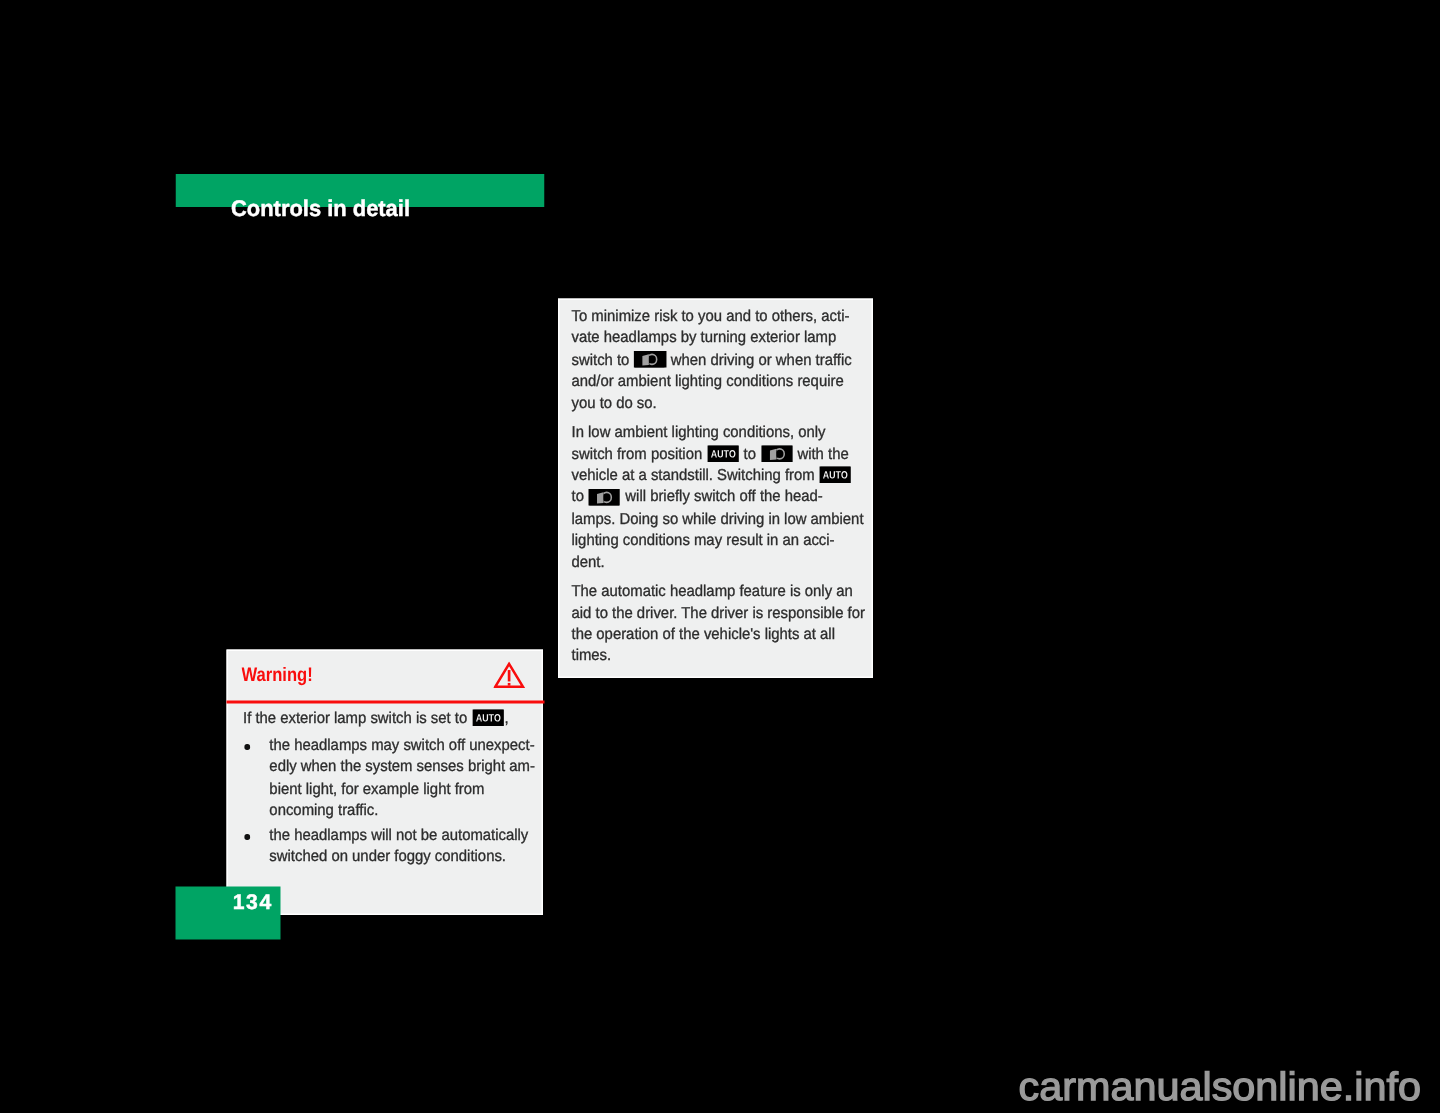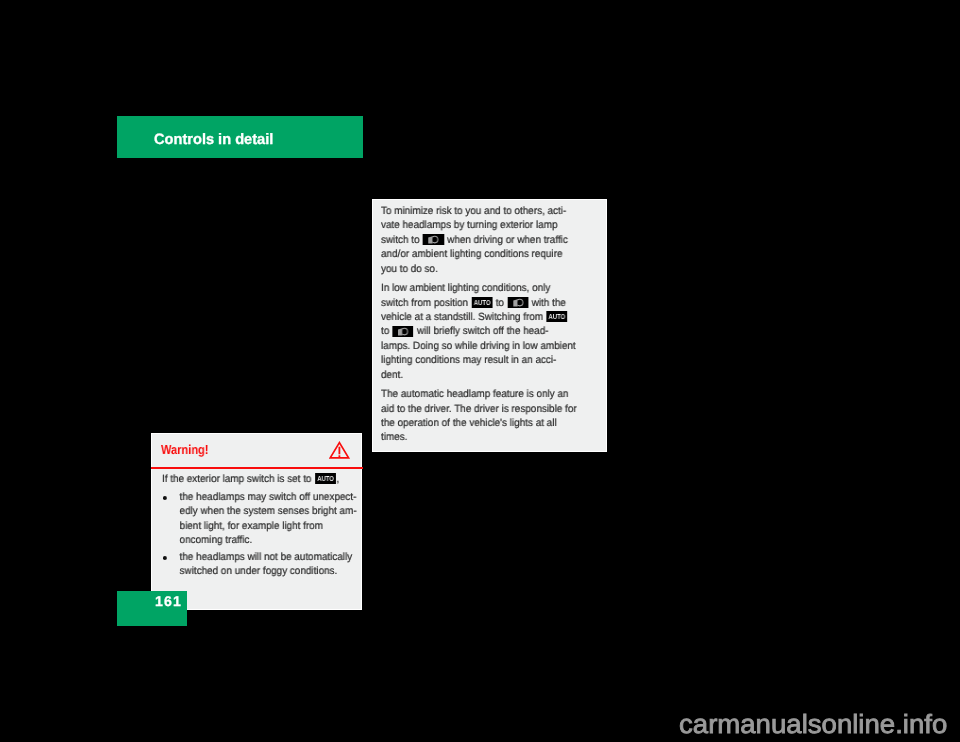--- a/index.html
+++ b/index.html
@@ -8,21 +8,21 @@
     width:960px;height:742px;background:#000;overflow:hidden;
     font-family:"Liberation Sans",sans-serif;
     -webkit-font-smoothing:antialiased;
     text-rendering:geometricPrecision;
   }
   .page{position:absolute;left:0;top:0;width:960px;height:742px;
     will-change:transform;}
 
   
   .sec-header{
-    position:absolute;left:116.8px;top:115.8px;width:245.5px;height:42px;
+    position:absolute;left:116.8px;top:115.8px;width:245.5px;height:22px;
     background:#00a464;will-change:transform;
   }
   .sec-header .label{
     position:absolute;left:37.3px;top:16.3px;
     color:#ffffff;font-weight:bold;font-size:15.1px;line-height:15.1px;
     white-space:nowrap;-webkit-text-stroke:0.3px #ffffff;
     transform:scaleX(0.968);transform-origin:0 0;
   }
 
   
@@ -34,21 +34,21 @@
 
   
   .tx{
     transform:scaleX(0.945);
     transform-origin:0 0;
     will-change:transform;
   }
   .ln{display:block;white-space:nowrap;}
 
   
-  #info-box{left:371.7px;top:198.7px;width:235px;height:253.6px;}
+  #info-box{left:371.7px;top:198.7px;width:210px;height:253.6px;}
   #info-box .body{
     position:absolute;left:8.5px;top:4.2px;
     width:207px;
     font-size:10.5px;line-height:14.4px;color:#2d2d2d;
     -webkit-text-stroke:0.22px #2d2d2d;
   }
   #info-box p{margin:0 0 5.15px 0;}
 
   
   #warn-box{left:151.4px;top:432.7px;width:211px;height:177px;}
@@ -188,17 +188,17 @@
           <li>
             <span class="dot">•</span>
             <span class="ln">the headlamps will not be automatically</span>
             <span class="ln">switched on under foggy conditions.</span>
           </li>
         </ul>
       </div>
   </div>
 
   <div class="pagenum">
-    <span class="num">161</span>
+    <span class="num">134</span>
   </div>
 
   <div class="watermark">carmanualsonline.info</div>
 </div>
 
 </body></html>

